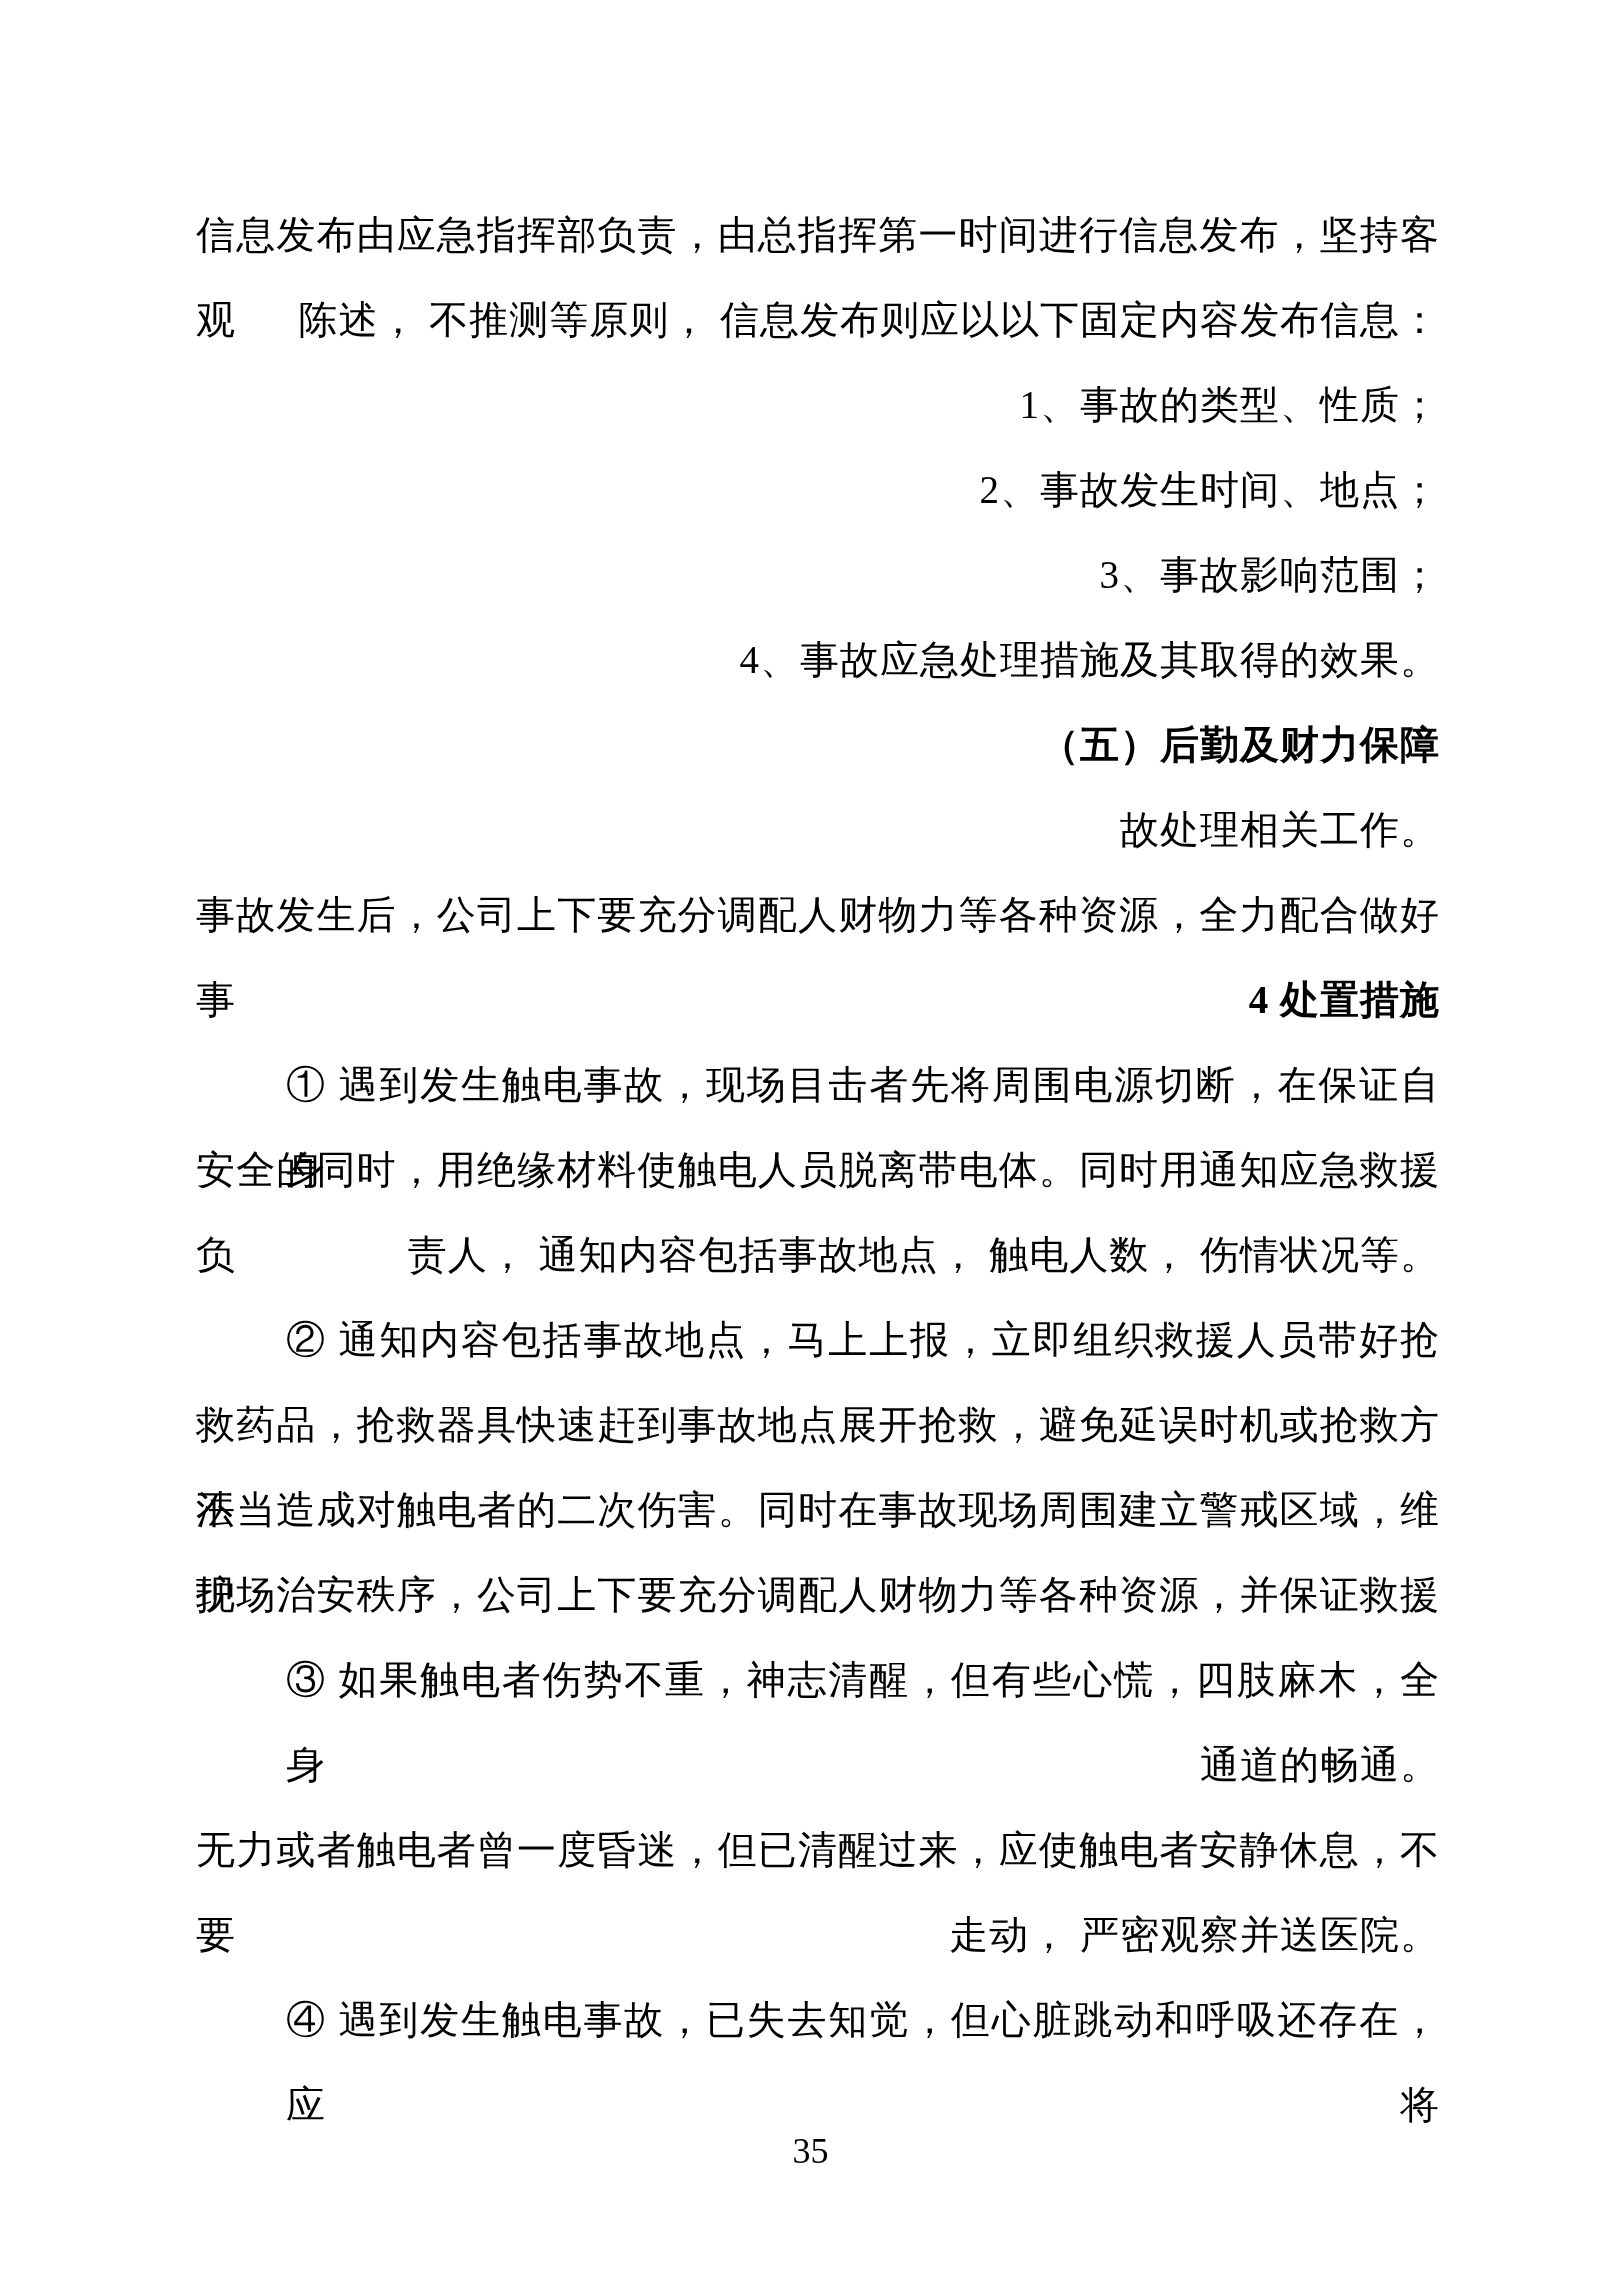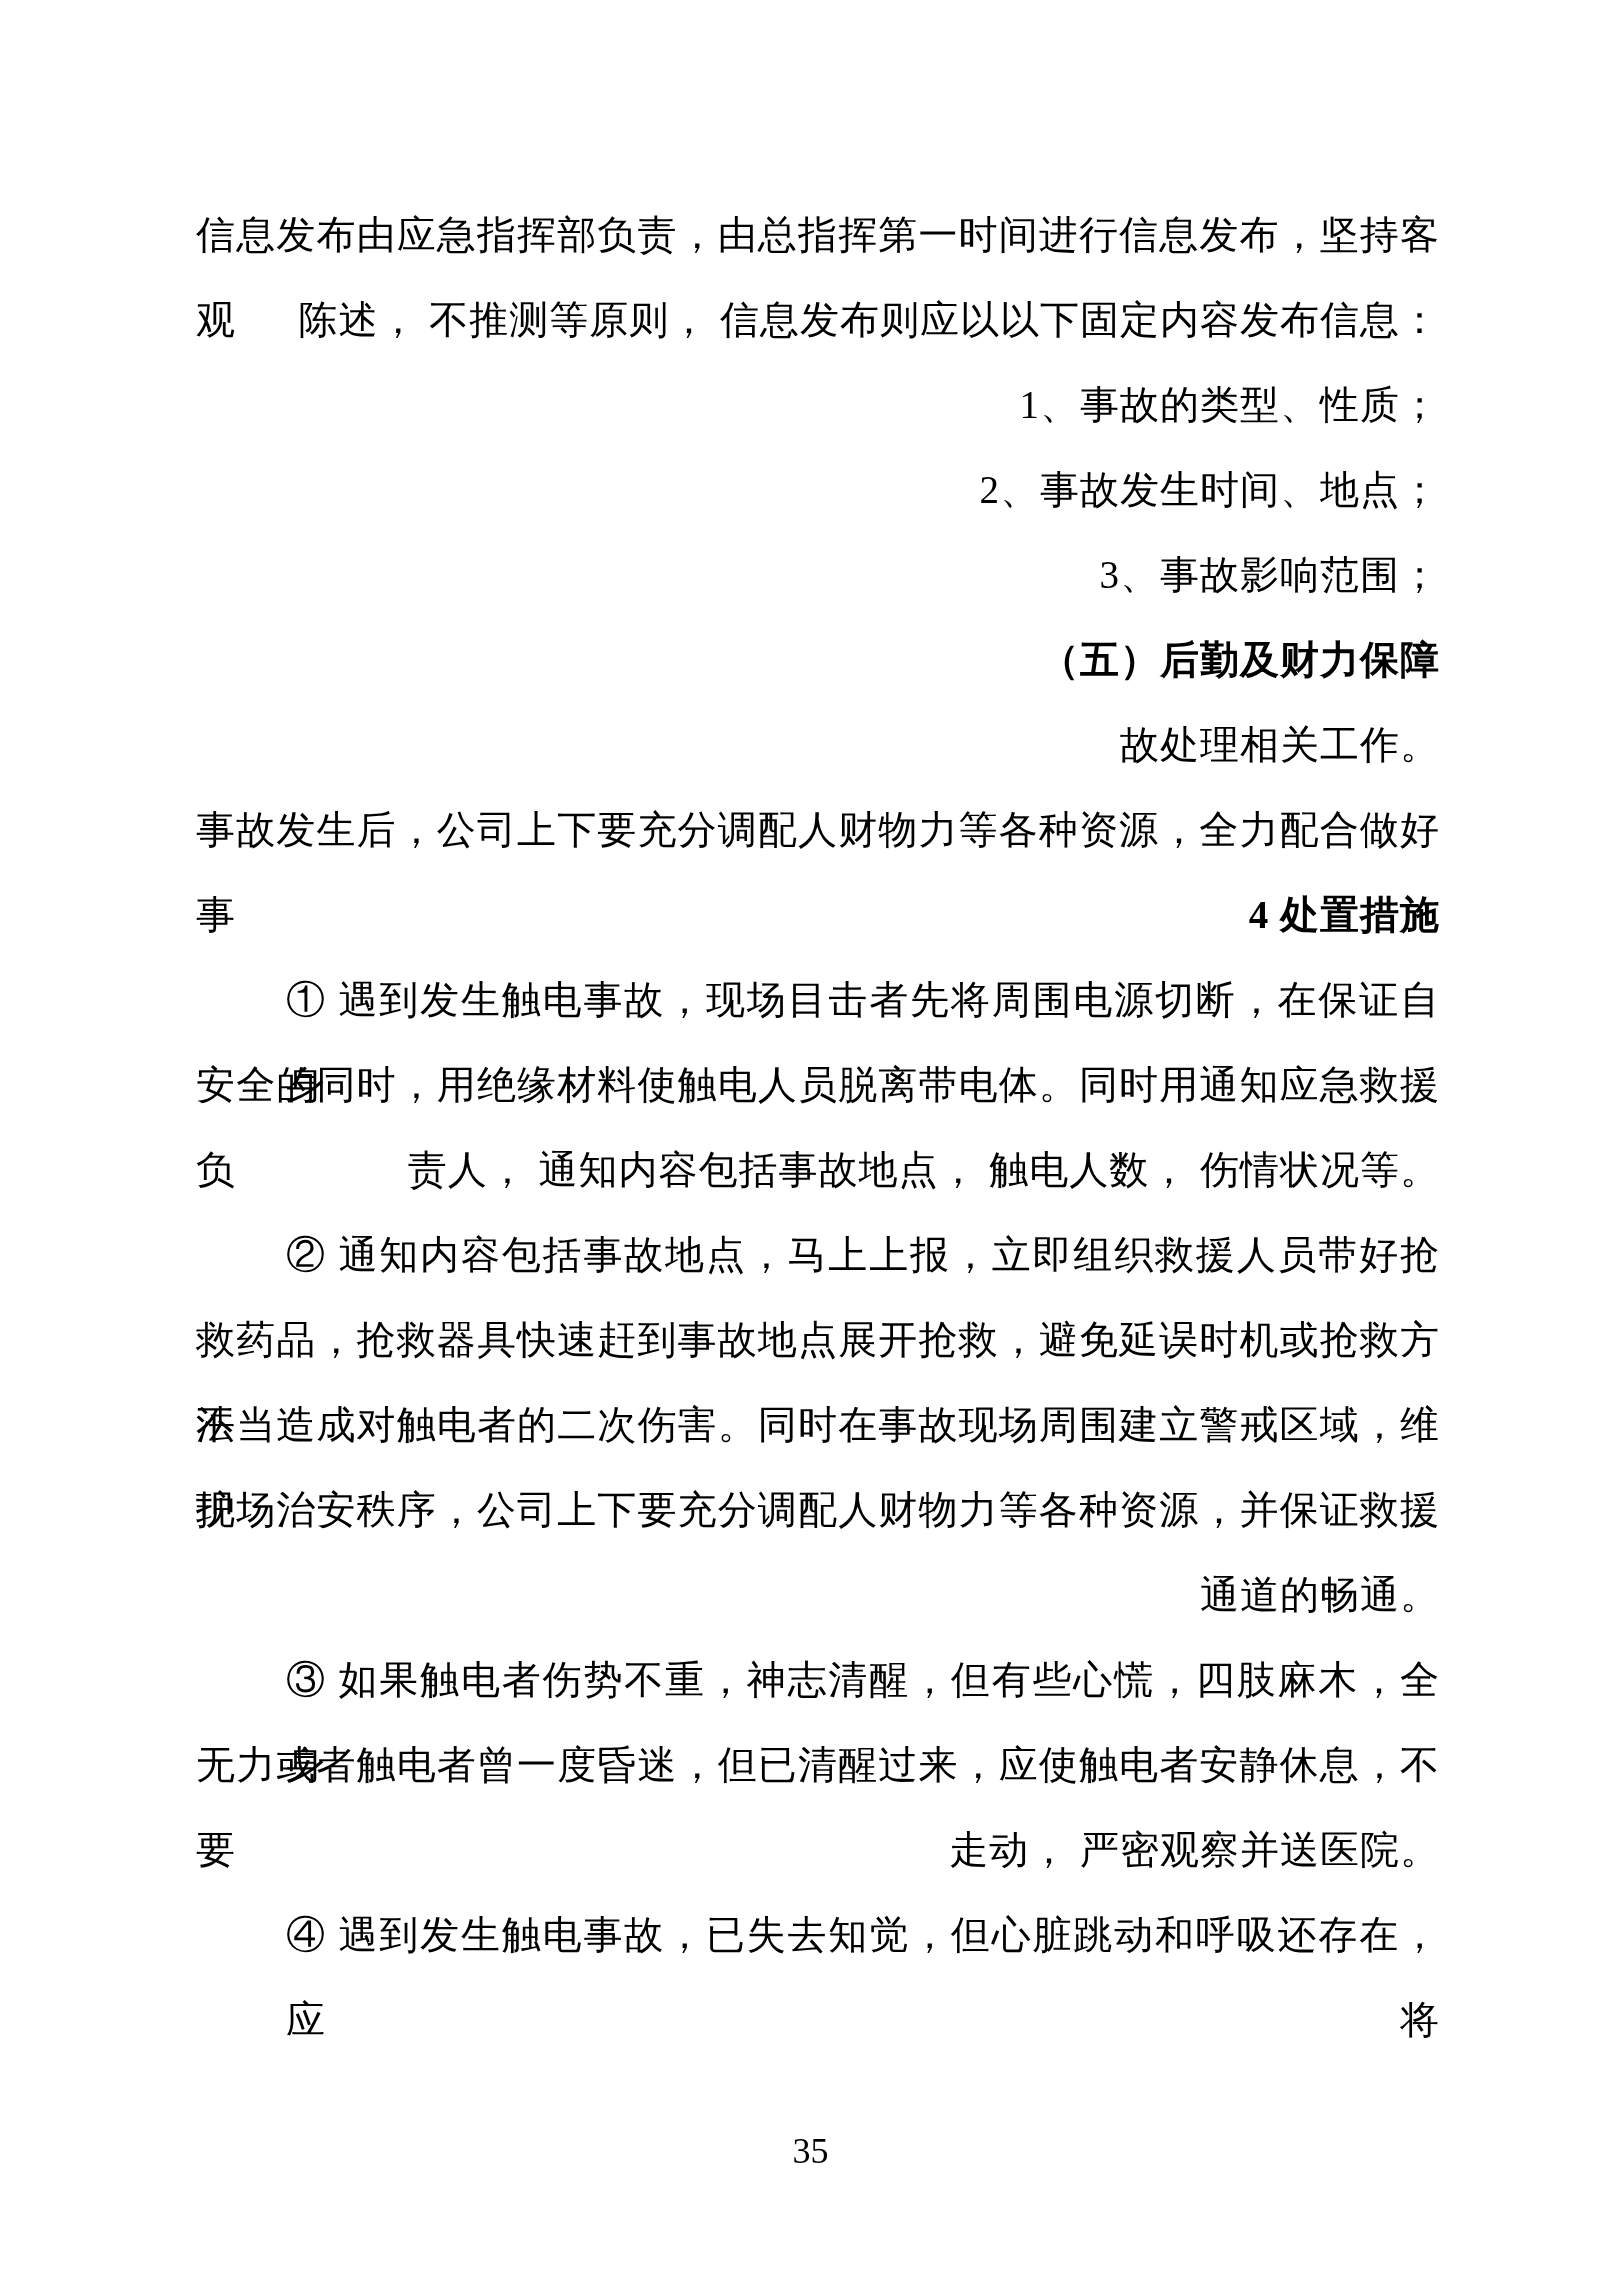--- a/index.html
+++ b/index.html
@@ -69,32 +69,33 @@
 </head>
 <body>
 
 <div class="page">
   <div class="content">
     <div class="line jf">信息发布由应急指挥部负责，由总指挥第一时间进行信息发布，坚持客观</div>
     <div class="line lt">陈述， 不推测等原则， 信息发布则应以以下固定内容发布信息：</div>
     <div class="line lt">1、事故的类型、性质；</div>
     <div class="line lt">2、事故发生时间、地点；</div>
     <div class="line lt">3、事故影响范围；</div>
+    <div class="line lt">4、事故应急处理措施及其取得的效果。</div>
     <div class="line lt h5">（五）后勤及财力保障</div>
     <div class="line lt">故处理相关工作。</div>
     <div class="line jf">事故发生后，公司上下要充分调配人财物力等各种资源，全力配合做好事</div>
     <div class="line lt h4">4 处置措施</div>
     <div class="line jf ind">① 遇到发生触电事故，现场目击者先将周围电源切断，在保证自身</div>
     <div class="line jf">安全的同时，用绝缘材料使触电人员脱离带电体。同时用通知应急救援负</div>
     <div class="line lt">责人， 通知内容包括事故地点， 触电人数， 伤情状况等。</div>
     <div class="line jf ind">② 通知内容包括事故地点，马上上报，立即组织救援人员带好抢</div>
     <div class="line jf">救药品，抢救器具快速赶到事故地点展开抢救，避免延误时机或抢救方法</div>
     <div class="line jf">不当造成对触电者的二次伤害。同时在事故现场周围建立警戒区域，维护</div>
     <div class="line jf">现场治安秩序，公司上下要充分调配人财物力等各种资源，并保证救援</div>
+    <div class="line jf ind">③ 如果触电者伤势不重，神志清醒，但有些心慌，四肢麻木，全身</div>
     <div class="line lt">通道的畅通。</div>
-    <div class="line jf ind">③ 如果触电者伤势不重，神志清醒，但有些心慌，四肢麻木，全身</div>
     <div class="line jf">无力或者触电者曾一度昏迷，但已清醒过来，应使触电者安静休息，不要</div>
     <div class="line lt">走动， 严密观察并送医院。</div>
     <div class="line jf ind">④ 遇到发生触电事故，已失去知觉，但心脏跳动和呼吸还存在，应将</div>
   </div>
   <div class="pagenum">35</div>
 </div>
 
 
 </body></html>

